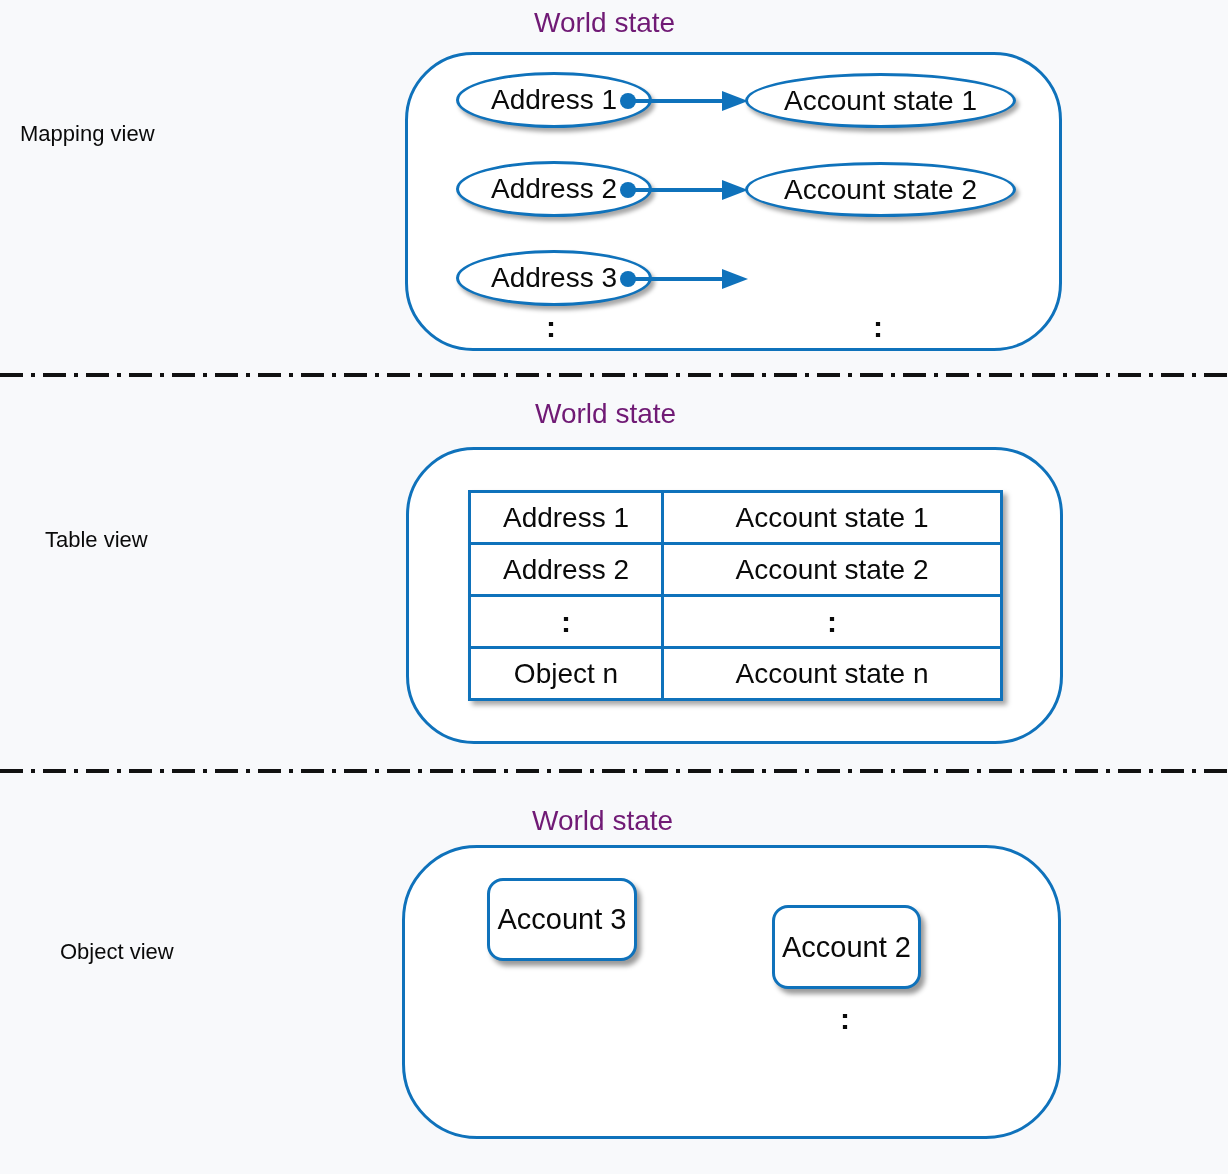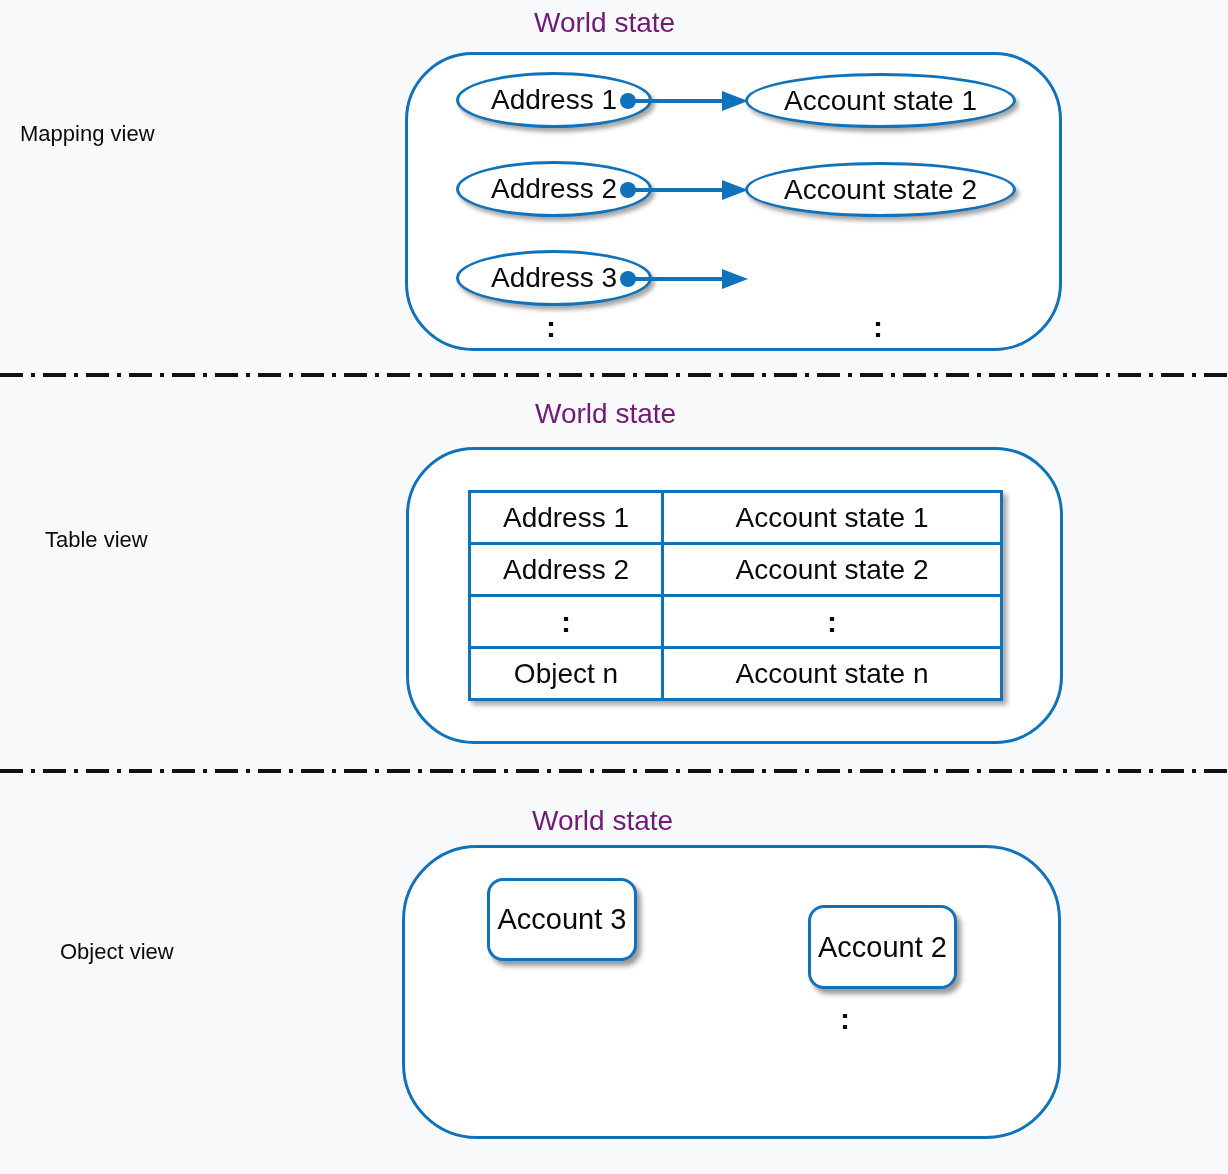--- a/index.html
+++ b/index.html
@@ -163,18 +163,18 @@
 
   <div class="side-label" style="left:36px;top:939px;margin-left:24px;">Object view</div>
 
   <div class="vtitle" style="left:532px;top:805px;">World state</div>
 
   <div class="panel" style="left:402px;top:845px;width:653px;height:288px;border-radius:75px;"></div>
 
   <div class="obox" style="left:487px;top:878px;width:144px;height:77px;">
     <span>Account 3</span>
   </div>
-  <div class="obox" style="left:772px;top:905px;width:143px;height:78px;margin-left:36px;">
+  <div class="obox" style="left:772px;top:905px;width:143px;height:78px;">
     <span>Account 2</span>
   </div>
   <div class="colon" style="left:845px;top:1002px;">:</div>
 
 </div>
 
 </body></html>

